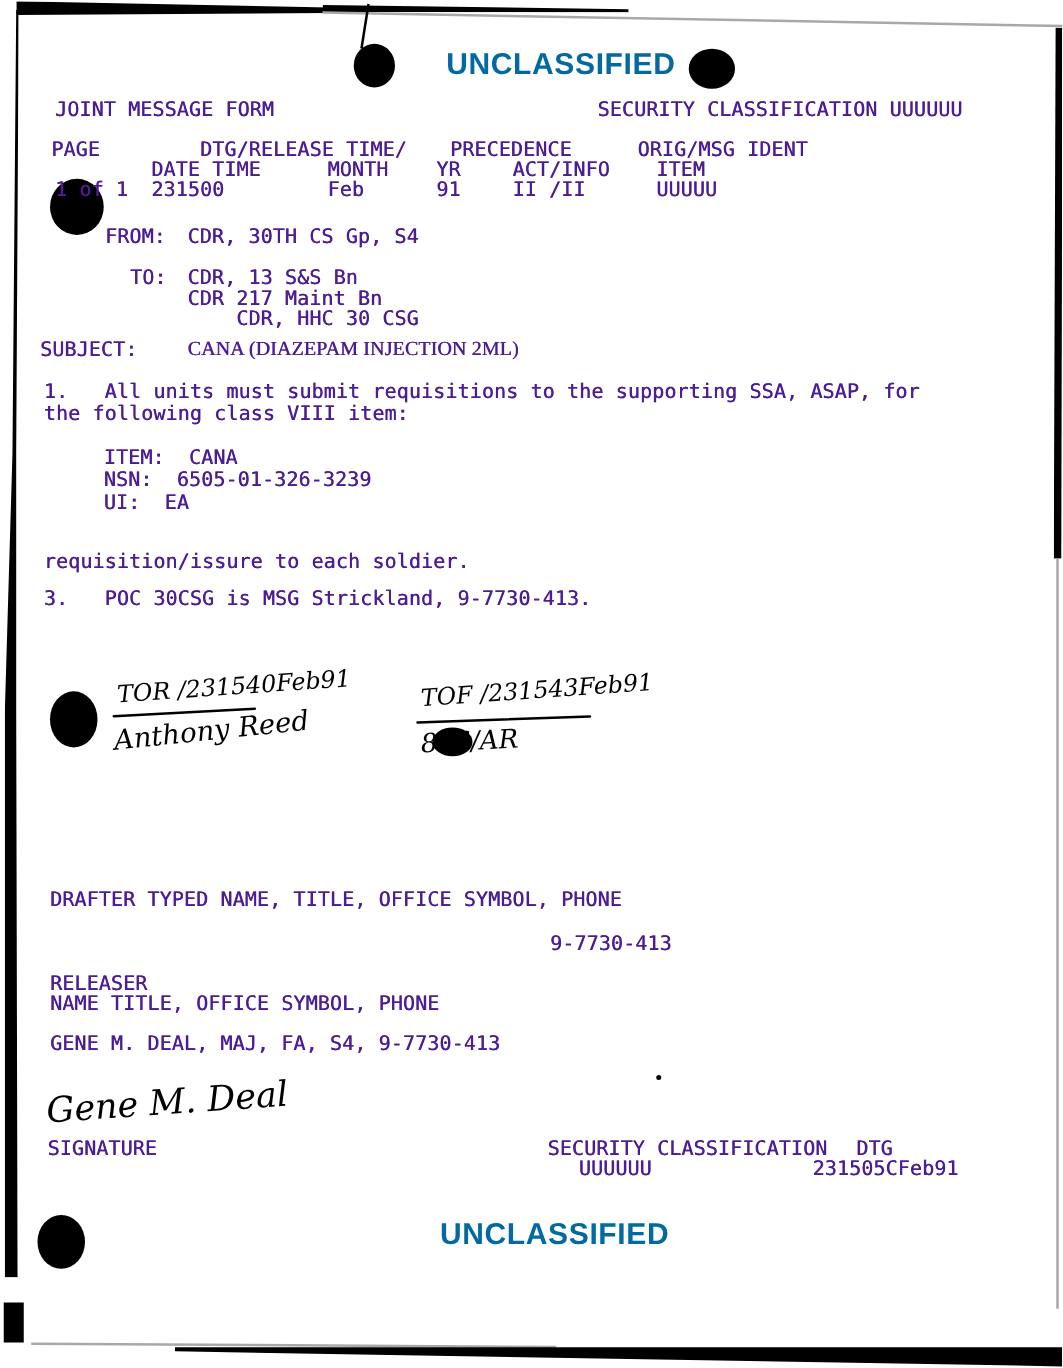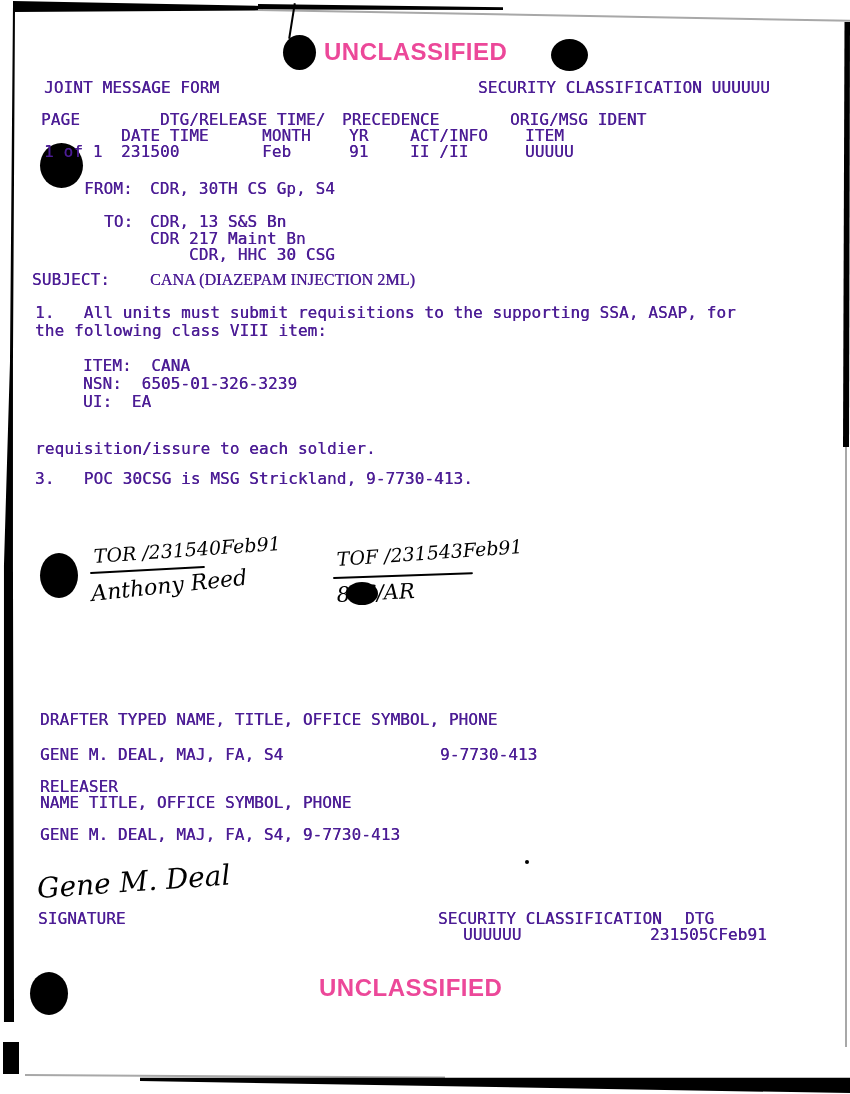--- a/index.html
+++ b/index.html
@@ -1,21 +1,21 @@
 <!DOCTYPE html>
 <html><head>
 <meta charset="utf-8">
 <style>
   html,body{margin:0;padding:0;background:#ffffff;}
   .page{position:relative;width:850px;height:1094px;background:#ffffff;overflow:hidden;
         font-family:"DejaVu Sans Mono",monospace;}
   .mono{position:absolute;font:16px/16px "DejaVu Sans Mono",monospace;color:#4c1d95;
         white-space:pre;letter-spacing:0.1px;text-shadow:0.35px 0 0 currentColor;}
   .banner{position:absolute;font:bold 24px/26px "Liberation Sans",sans-serif;
-        color:#ec4899;letter-spacing:0.5px;white-space:pre;}
+        color:#0369a1;letter-spacing:0.5px;white-space:pre;margin-left:33px;}
   .hand{position:absolute;font-family:"DejaVu Serif",serif;font-style:italic;
         color:#000;white-space:pre;}
   .blot{position:absolute;background:#000;border-radius:50%;}
   .stroke{position:absolute;background:#000;}
   .artifact{position:absolute;background:#000;}
   .gray-line{position:absolute;background:#a8a8a8;}
   .hw-underline{position:absolute;background:#000;height:2px;border-radius:2px;}
 </style>
 </head>
 <body>
@@ -41,21 +41,21 @@
   <div class="blot" style="left:525px;top:860px;width:4px;height:4px;"></div>
 
   <div class="banner" style="left:324px;top:39px;">UNCLASSIFIED</div>
   <div class="banner" style="left:319px;top:975px;">UNCLASSIFIED</div>
 
   <span class="mono" style="left:44px;top:80px;">JOINT MESSAGE FORM</span>
   <span class="mono" style="left:478px;top:80px;">SECURITY CLASSIFICATION UUUUUU</span>
 
   <span class="mono" style="left:41px;top:112px;">PAGE</span>
   <span class="mono" style="left:160px;top:112px;">DTG/RELEASE TIME/</span>
-  <span class="mono" style="left:342px;top:112px;">PRECEDENCE</span>
+  <span class="mono" style="left:360px;top:112px;">PRECEDENCE</span>
   <span class="mono" style="left:510px;top:112px;">ORIG/MSG IDENT</span>
 
   <span class="mono" style="left:121px;top:128px;">DATE TIME</span>
   <span class="mono" style="left:262px;top:128px;">MONTH</span>
   <span class="mono" style="left:349px;top:128px;">YR</span>
   <span class="mono" style="left:410px;top:128px;">ACT/INFO</span>
   <span class="mono" style="left:525px;top:128px;">ITEM</span>
 
   <span class="mono" style="left:44px;top:144px;">1 of 1</span>
   <span class="mono" style="left:121px;top:144px;">231500</span>
@@ -84,21 +84,20 @@
   <span class="hand" style="left:93px;top:545px;font-size:19px;transform:rotate(-4deg);transform-origin:left top;">TOR /231540Feb91</span>
   <div class="hw-underline" style="left:90px;top:572px;width:115px;transform:rotate(-3deg);transform-origin:left top;"></div>
   <span class="hand" style="left:90px;top:581px;font-size:22px;transform:rotate(-6deg);transform-origin:left top;">Anthony Reed</span>
 
   <span class="hand" style="left:336px;top:548px;font-size:19px;transform:rotate(-4deg);transform-origin:left top;">TOF /231543Feb91</span>
   <div class="hw-underline" style="left:333px;top:577px;width:140px;transform:rotate(-2deg);transform-origin:left top;"></div>
   <span class="hand" style="left:336px;top:583px;font-size:21px;transform:rotate(-3deg);transform-origin:left top;">836/AR</span>
   <div class="blot" style="left:346px;top:582px;width:32px;height:23px;"></div>
 
   <span class="mono" style="left:40px;top:712px;">DRAFTER TYPED NAME, TITLE, OFFICE SYMBOL, PHONE</span>
-  <span class="mono" style="left:40px;top:747px;">GENE M. DEAL, MAJ, FA, S4</span>
   <span class="mono" style="left:440px;top:747px;">9-7730-413</span>
   <span class="mono" style="left:40px;top:779px;">RELEASER</span>
   <span class="mono" style="left:40px;top:795px;">NAME TITLE, OFFICE SYMBOL, PHONE</span>
   <span class="mono" style="left:40px;top:827px;">GENE M. DEAL, MAJ, FA, S4, 9-7730-413</span>
 
   <span class="hand" style="left:36px;top:872px;font-size:28px;transform:rotate(-4deg);transform-origin:left top;">Gene M. Deal</span>
   <span class="mono" style="left:38px;top:911px;">SIGNATURE</span>
 
   <span class="mono" style="left:438px;top:911px;">SECURITY CLASSIFICATION</span>
   <span class="mono" style="left:685px;top:911px;">DTG</span>

